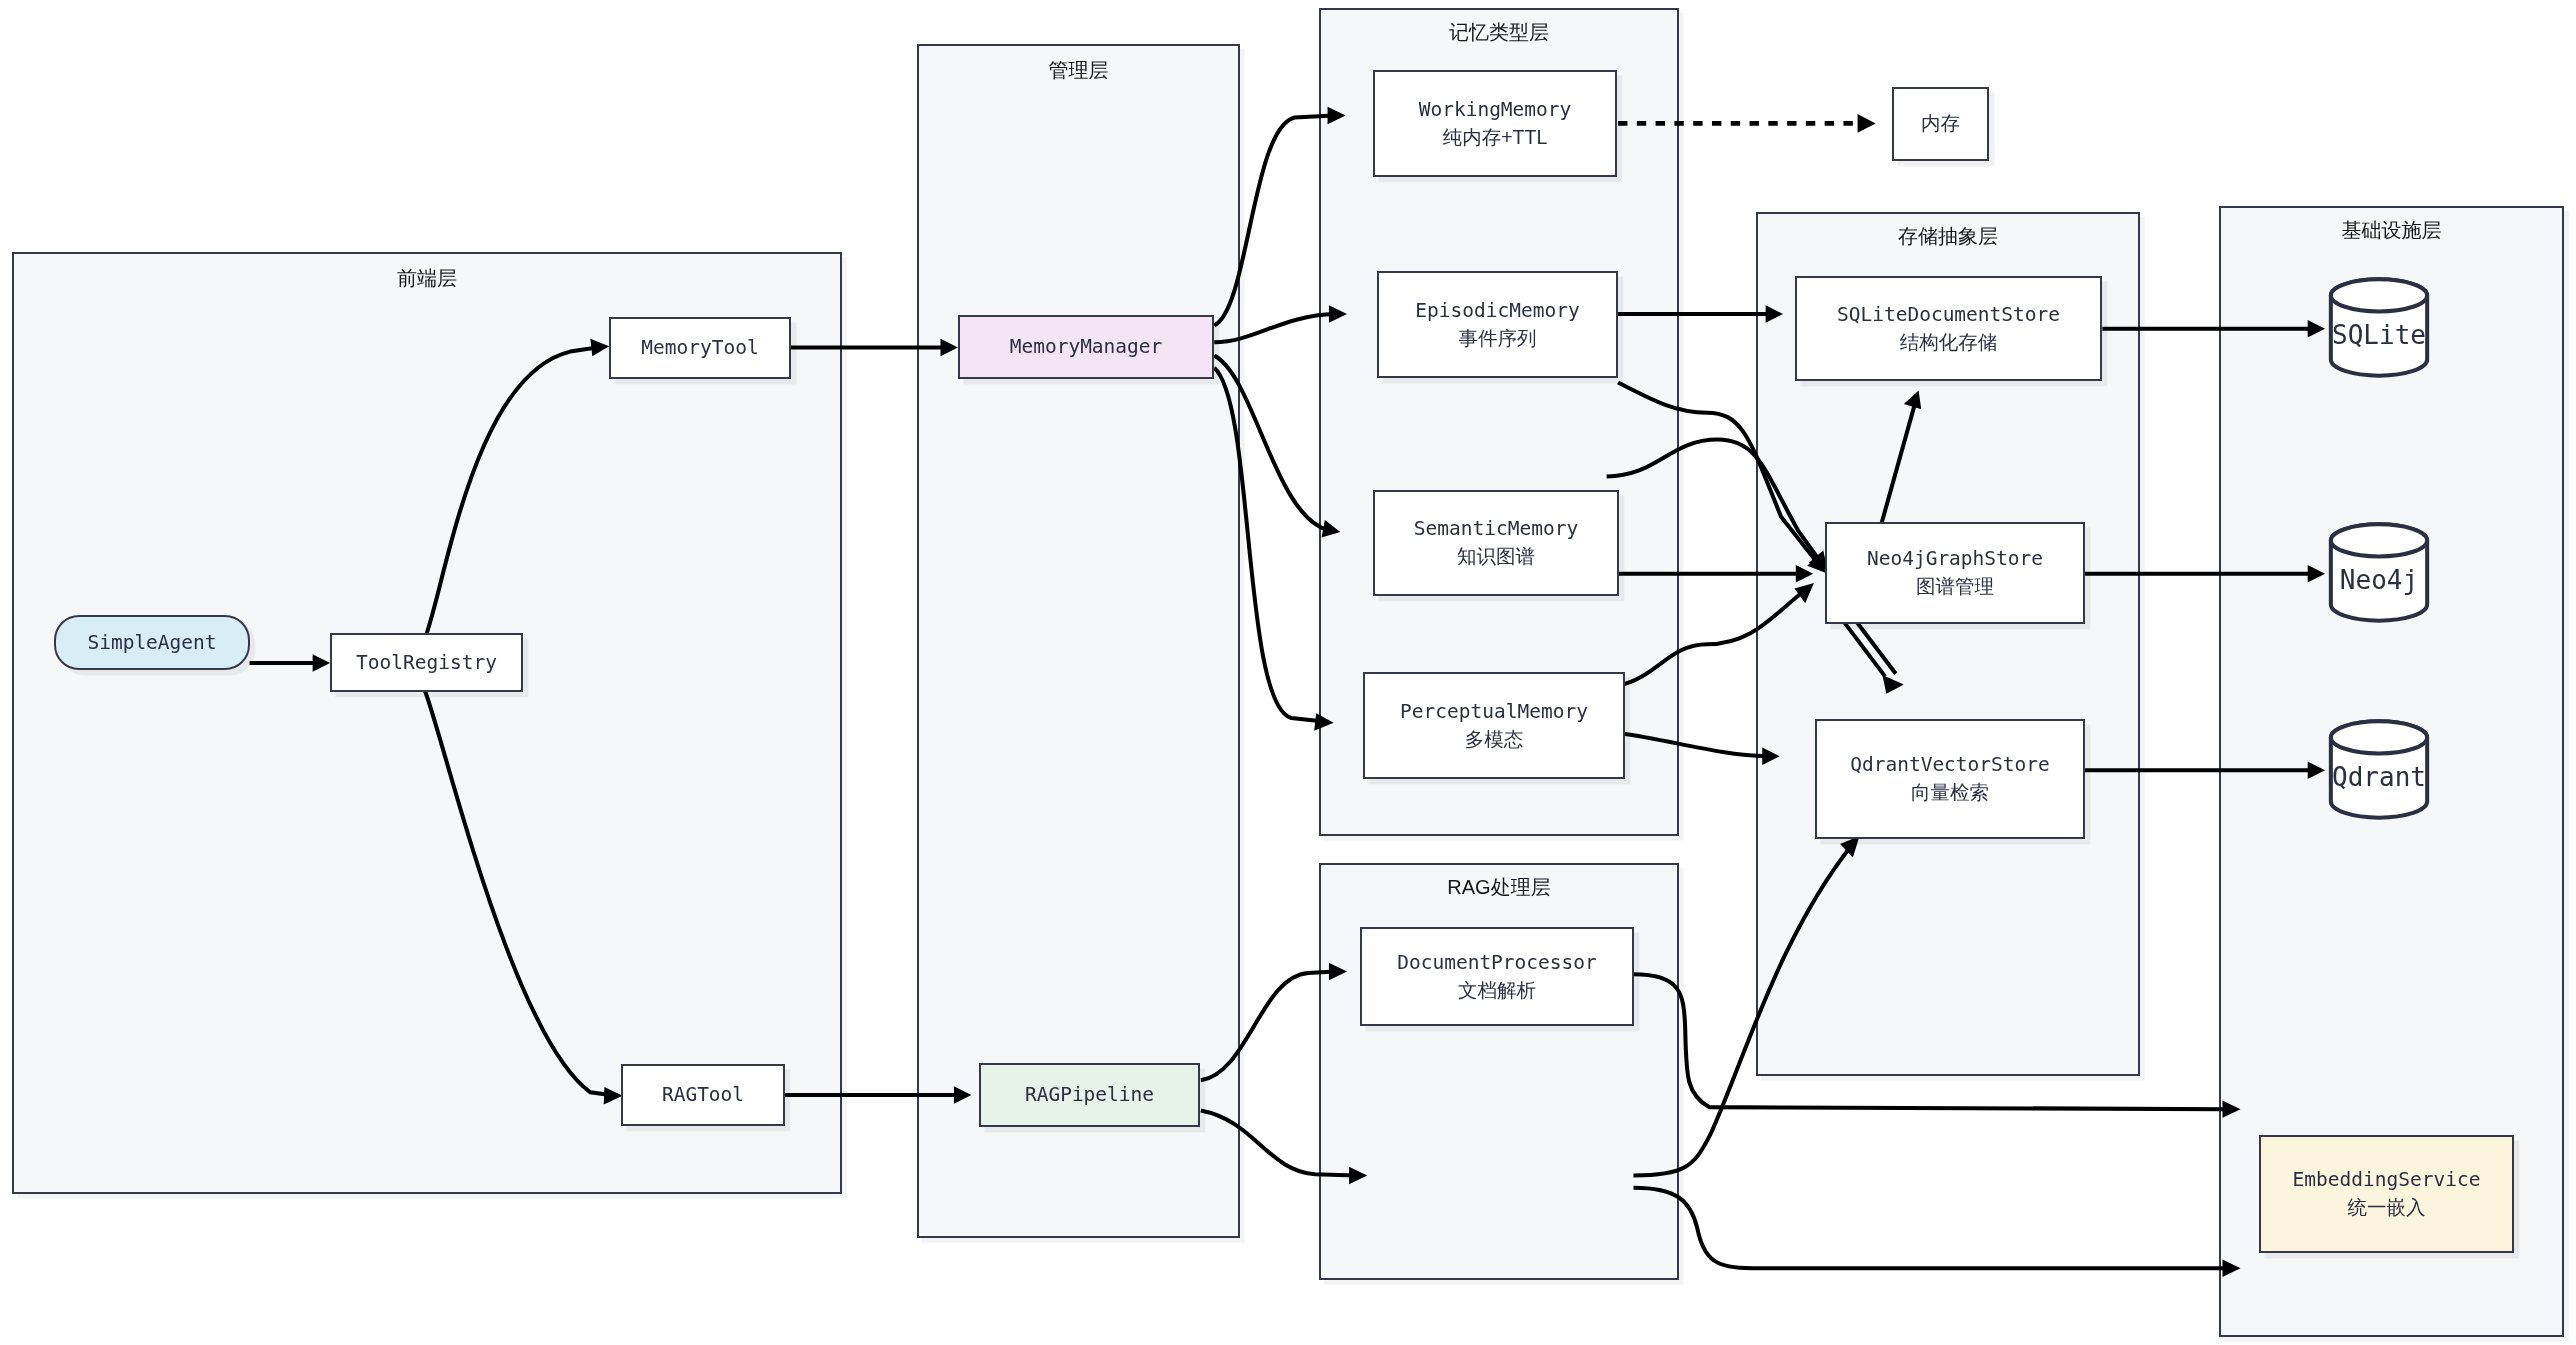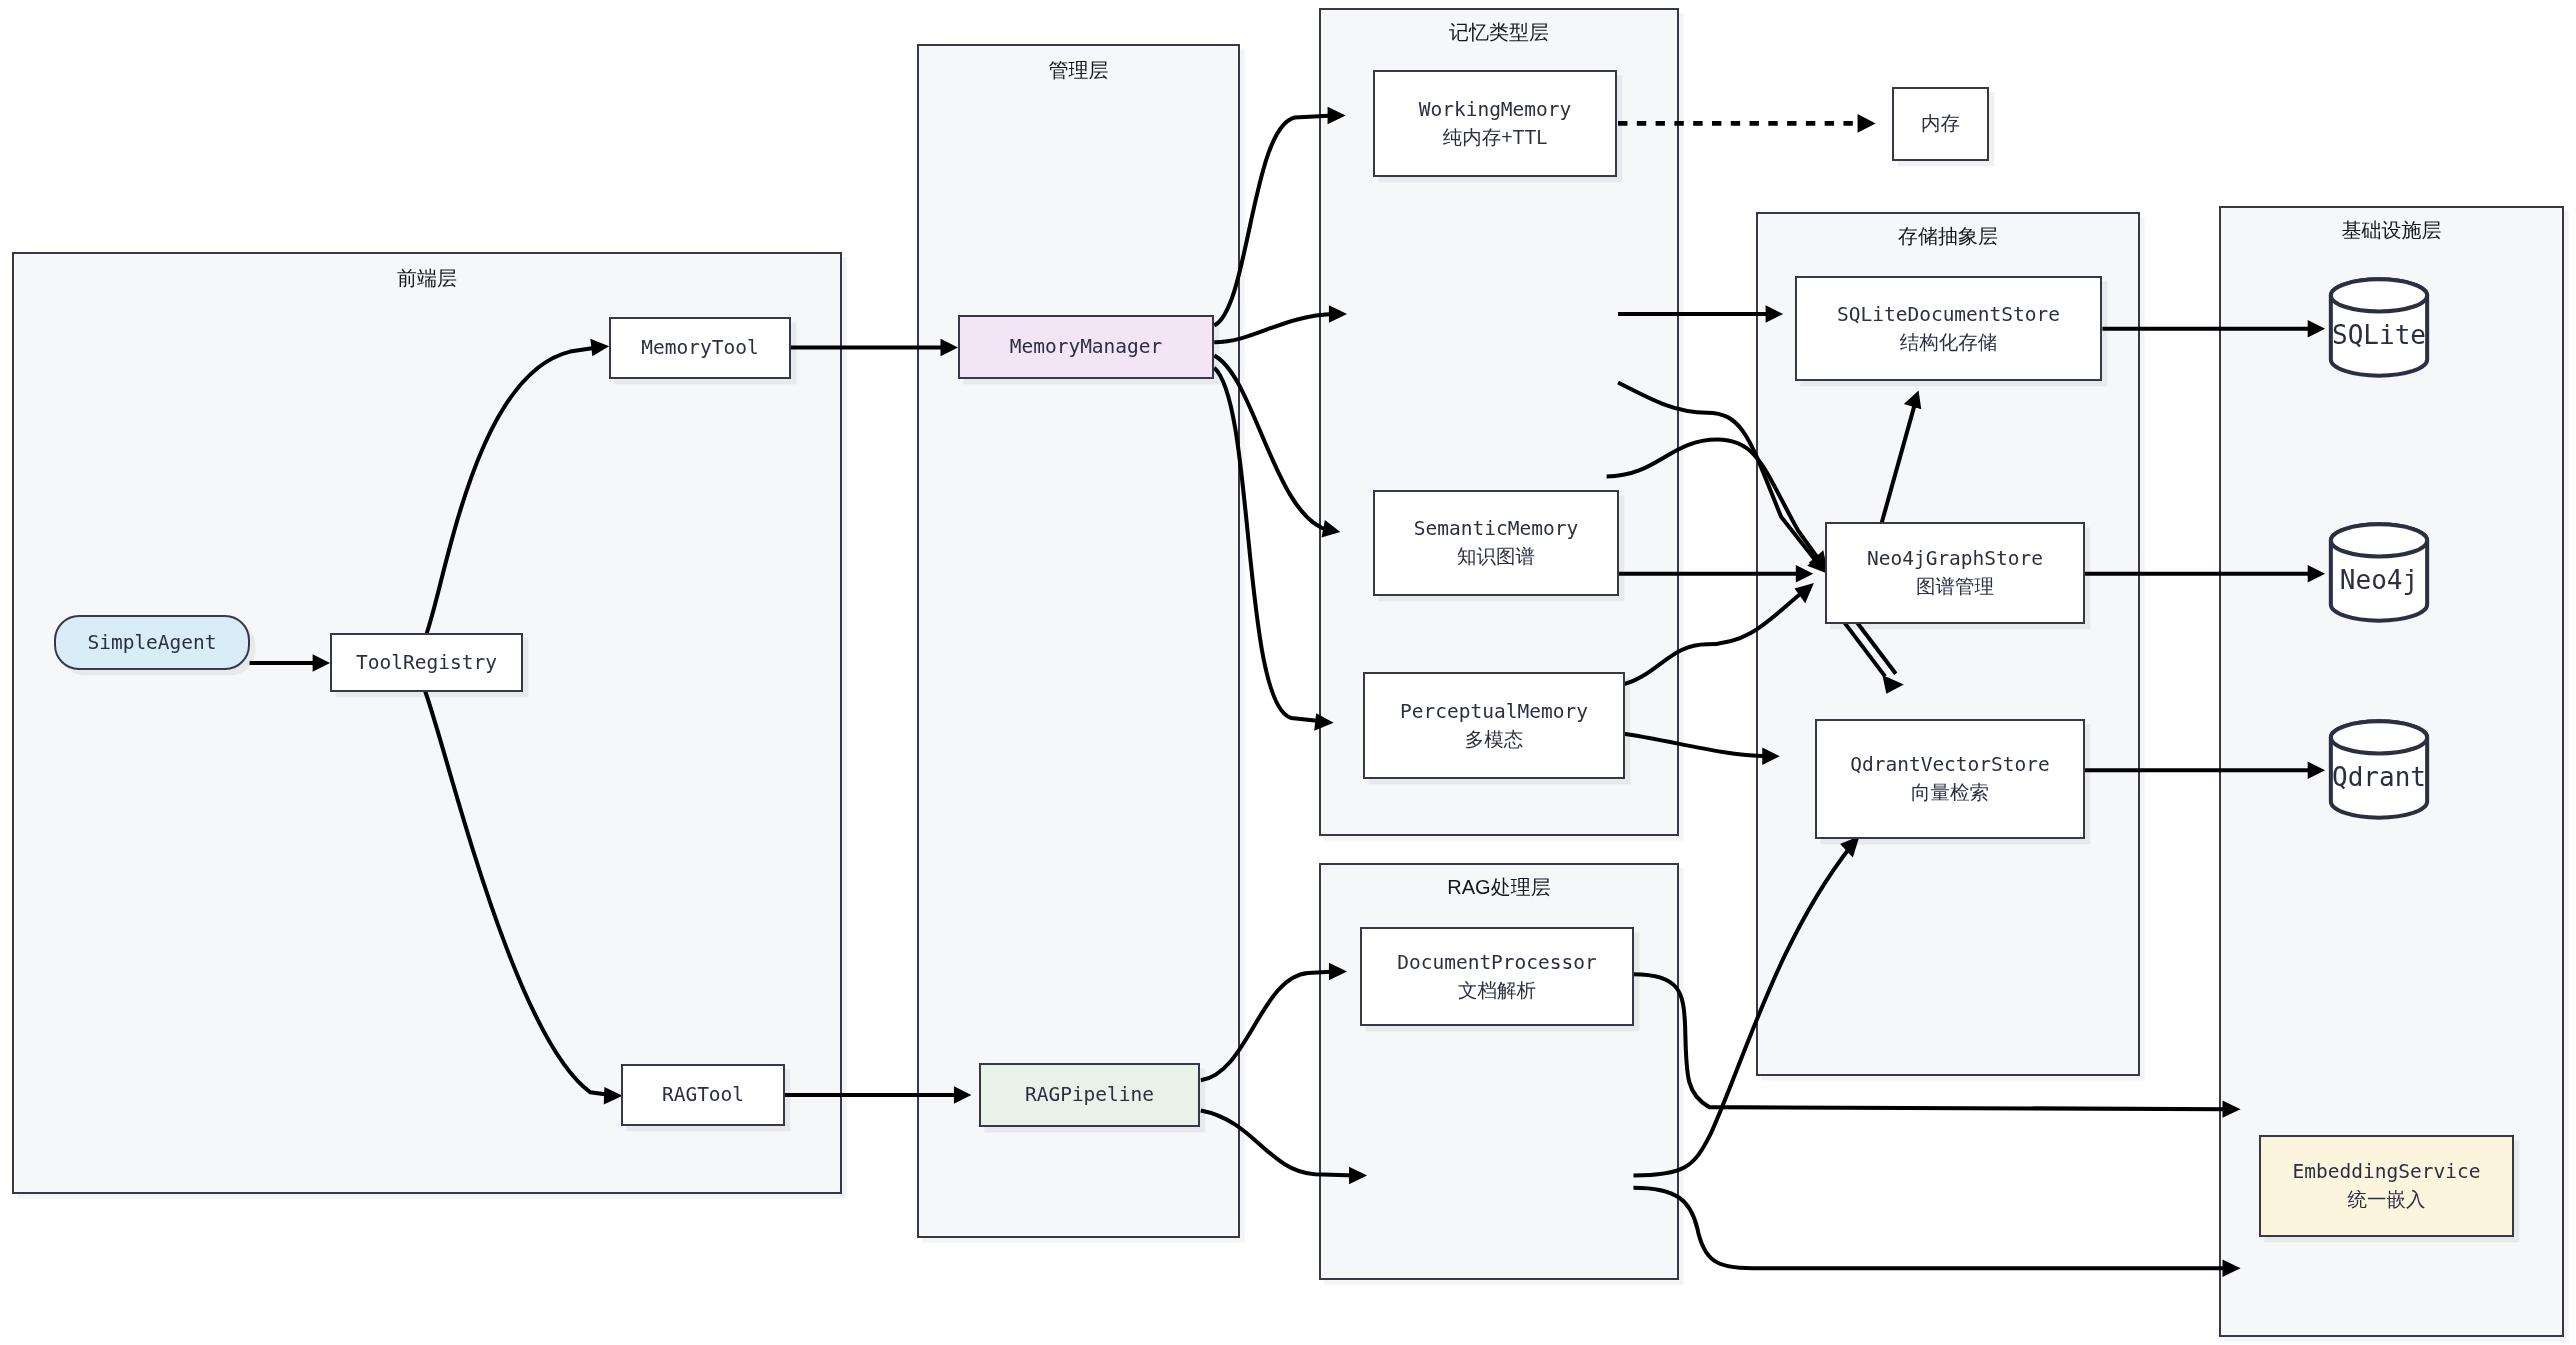--- a/index.html
+++ b/index.html
@@ -218,20 +218,24 @@
 
   <div class="node pipeline" style="left:979px; top:1063px; width:221px; height:64px;">
     <span>RAGPipeline</span>
   </div>
 
   <div class="node" style="left:1373px; top:70px; width:244px; height:107px;">
     <span>WorkingMemory</span>
     <span class="l2">纯内存+TTL</span>
   </div>
 
+  <div class="node" style="left:1377px; top:271px; width:241px; height:107px;">
+    <span>EpisodicMemory</span>
+    <span class="l2">事件序列</span>
+  </div>
 
   <div class="node" style="left:1373px; top:490px; width:246px; height:106px;">
     <span>SemanticMemory</span>
     <span class="l2">知识图谱</span>
   </div>
 
   <div class="node" style="left:1363px; top:672px; width:262px; height:107px;">
     <span>PerceptualMemory</span>
     <span class="l2">多模态</span>
   </div>
@@ -254,21 +258,21 @@
     <span>QdrantVectorStore</span>
     <span class="l2">向量检索</span>
   </div>
 
   <div class="node" style="left:1360px; top:927px; width:274px; height:99px;">
     <span>DocumentProcessor</span>
     <span class="l2">文档解析</span>
   </div>
 
 
-  <div class="node embed" style="left:2259px; top:1135px; width:255px; height:102px;">
+  <div class="node embed" style="left:2259px; top:1135px; width:255px; height:118px;">
     <span>EmbeddingService</span>
     <span class="l2">统一嵌入</span>
   </div>
 
   <div class="db" style="left:2328px; top:278px; width:102px; height:99px;">
     <svg width="102" height="99" viewBox="0 0 152 148">
       <path d="M 4,26 L 4,122 A 72,24 0 0 0 148,122 L 148,26 A 72,24 0 0 0 4,26 Z" fill="#ffffff" stroke="#2b2f42" stroke-width="6"></path>
       <ellipse cx="76" cy="26" rx="72" ry="24" fill="#ffffff" stroke="#2b2f42" stroke-width="6"></ellipse>
     </svg>
     <div class="dbtext" style="top:42px;">SQLite</div>

